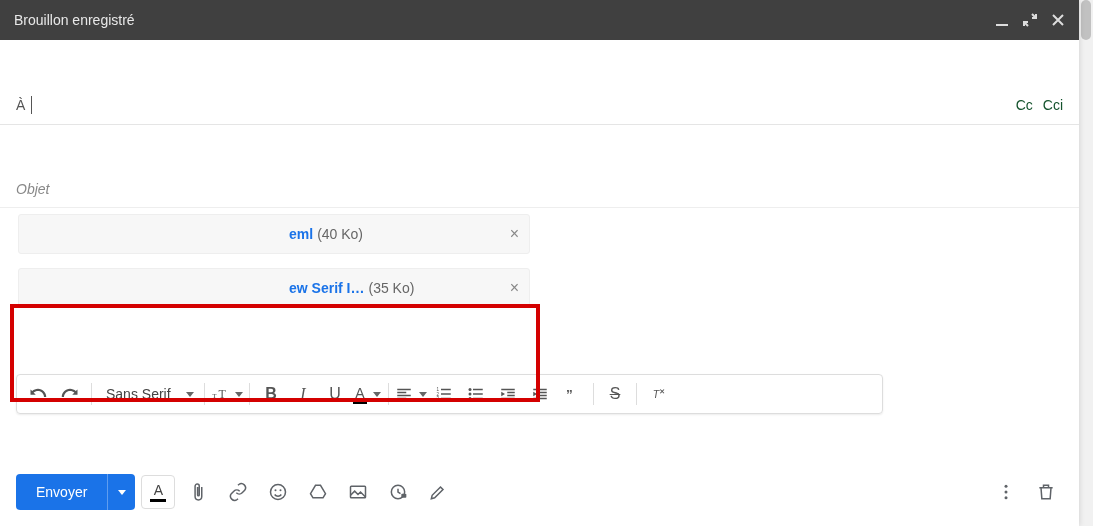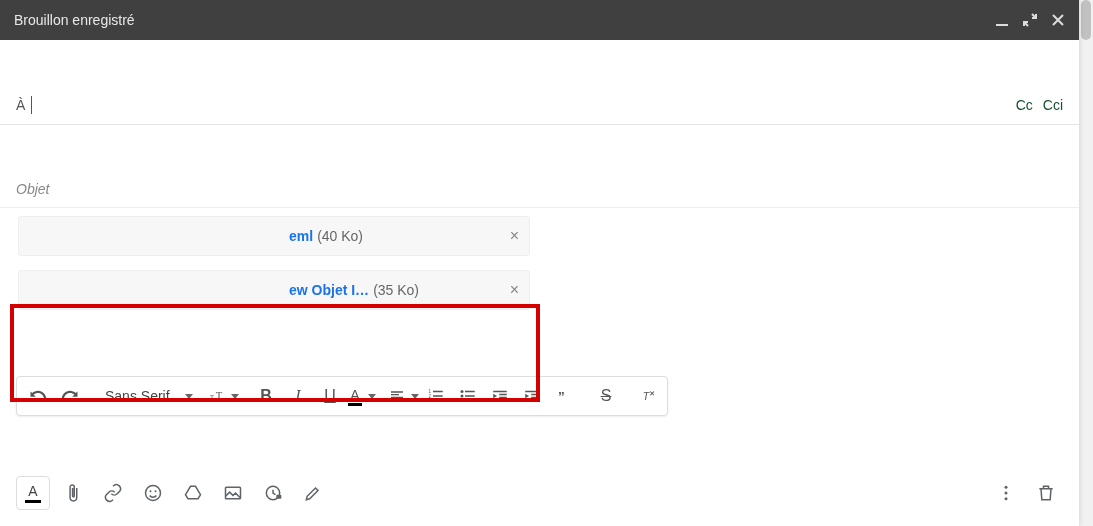--- a/index.html
+++ b/index.html
@@ -120,21 +120,21 @@
     border:1px solid #ddd;
     margin: 6px 16px 0 16px;
     border-radius:4px;
     height:40px;
     display:flex;
     align-items:center;
     padding:0 6px;
     gap:2px;
     color:#555;
     font-size:14px;
-    width:652px;
+    width:867px;
     box-shadow: 0 1px 2px rgba(0,0,0,0.08);
   }
   .fbtn {
     min-width:30px;
     height:30px;
     display:flex;
     align-items:center;
     justify-content:center;
     border-radius:3px;
     cursor:pointer;
@@ -254,21 +254,21 @@
     <div class="attachments">
       <div class="attachment">
         <div class="attachment-inner">
           <span class="att-name">eml</span>
           <span class="att-size">(40 Ko)</span>
         </div>
         <span class="att-close">×</span>
       </div>
       <div class="attachment">
         <div class="attachment-inner">
-          <span class="att-name">ew Objet I…</span>
+          <span class="att-name">ew Serif I…</span>
           <span class="att-size">(35 Ko)</span>
         </div>
         <span class="att-close">×</span>
       </div>
     </div>
   </div>
 
   <div class="format-bar">
     <div class="fbtn">
       <svg viewBox="0 0 24 24">
@@ -355,20 +355,26 @@
     <div class="divider"></div>
     <div class="fbtn">
       <svg viewBox="0 0 24 24">
           <text x="5" y="17" font-size="14" fill="currentColor" font-style="italic">T</text>
           <path d="M15 6l5 5M20 6l-5 5" stroke="currentColor" stroke-width="1.4"></path>
         </svg>
     </div>
   </div>
 
   <div class="bottom-row">
+    <div class="send-btn">
+      <div class="send-main">Envoyer</div>
+      <div class="send-drop">
+          <span class="caret"></span>
+        </div>
+    </div>
     <div class="bicon text-color-icon">
       <span class="letter">A</span>
       <div class="bar"></div>
     </div>
     <div class="bicon">
       <svg viewBox="0 0 24 24">
           <path d="M16.5 6v11.5a4 4 0 01-8 0V5a2.5 2.5 0 015 0v10.5a1 1 0 01-2 0V6" fill="none" stroke="currentColor" stroke-width="1.8"></path>
         </svg>
     </div>
     <div class="bicon">

